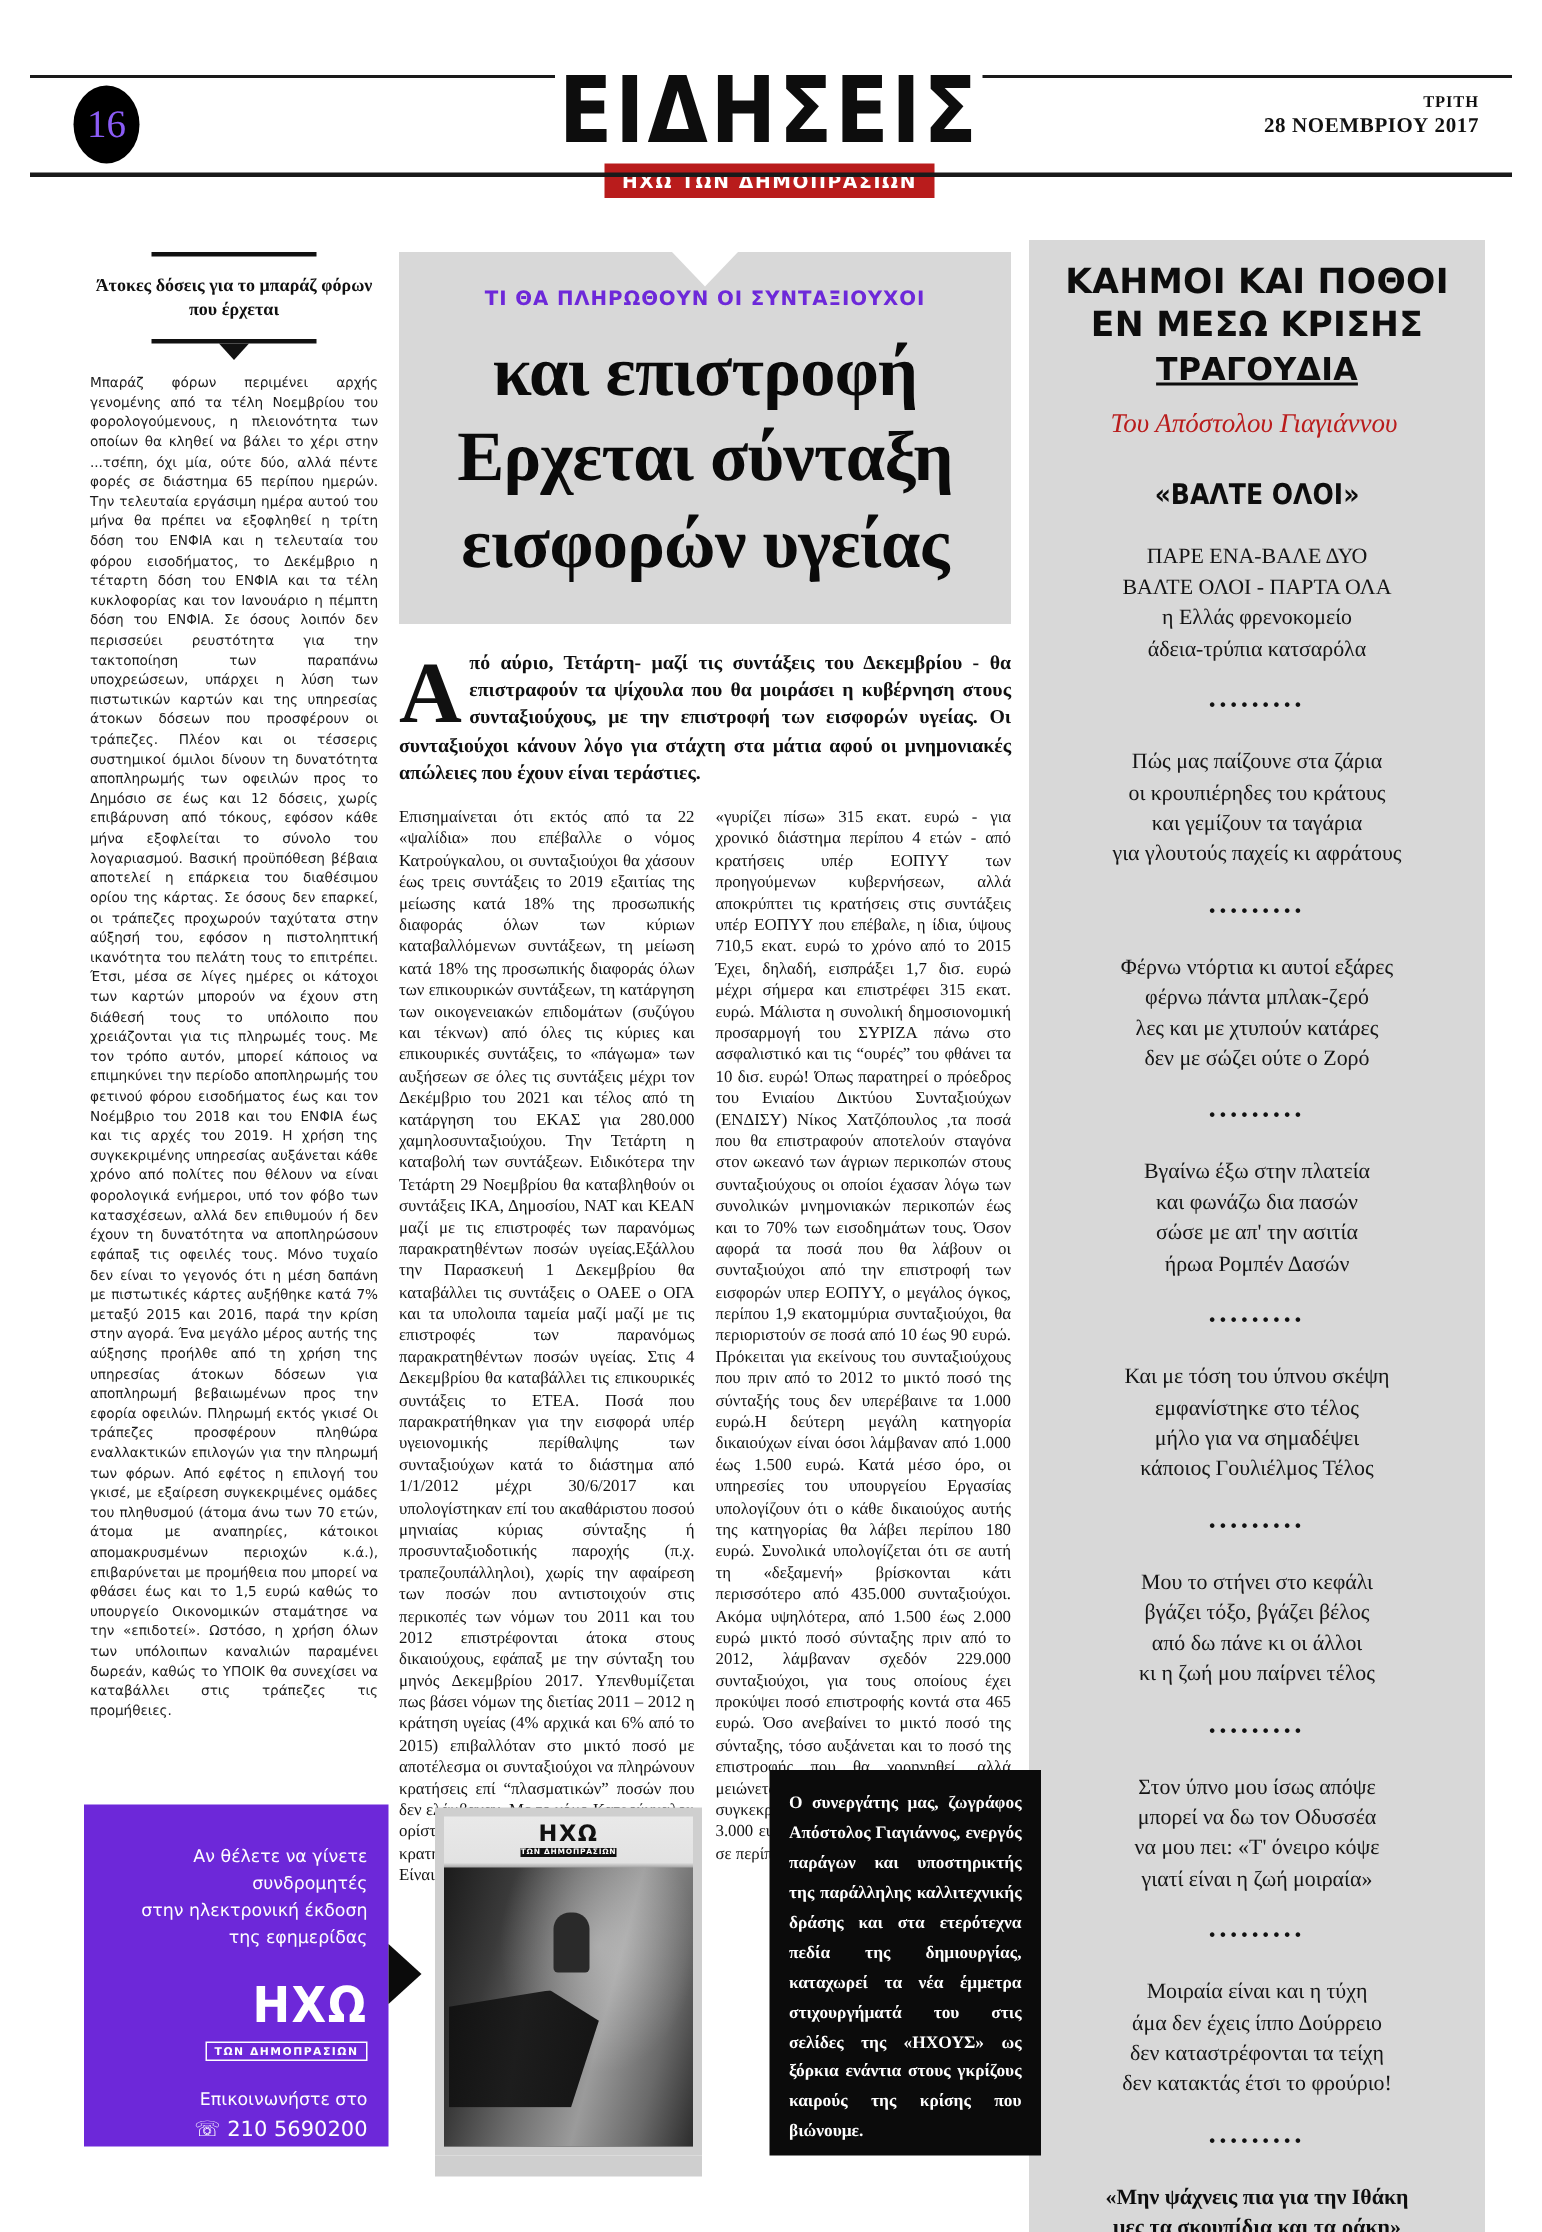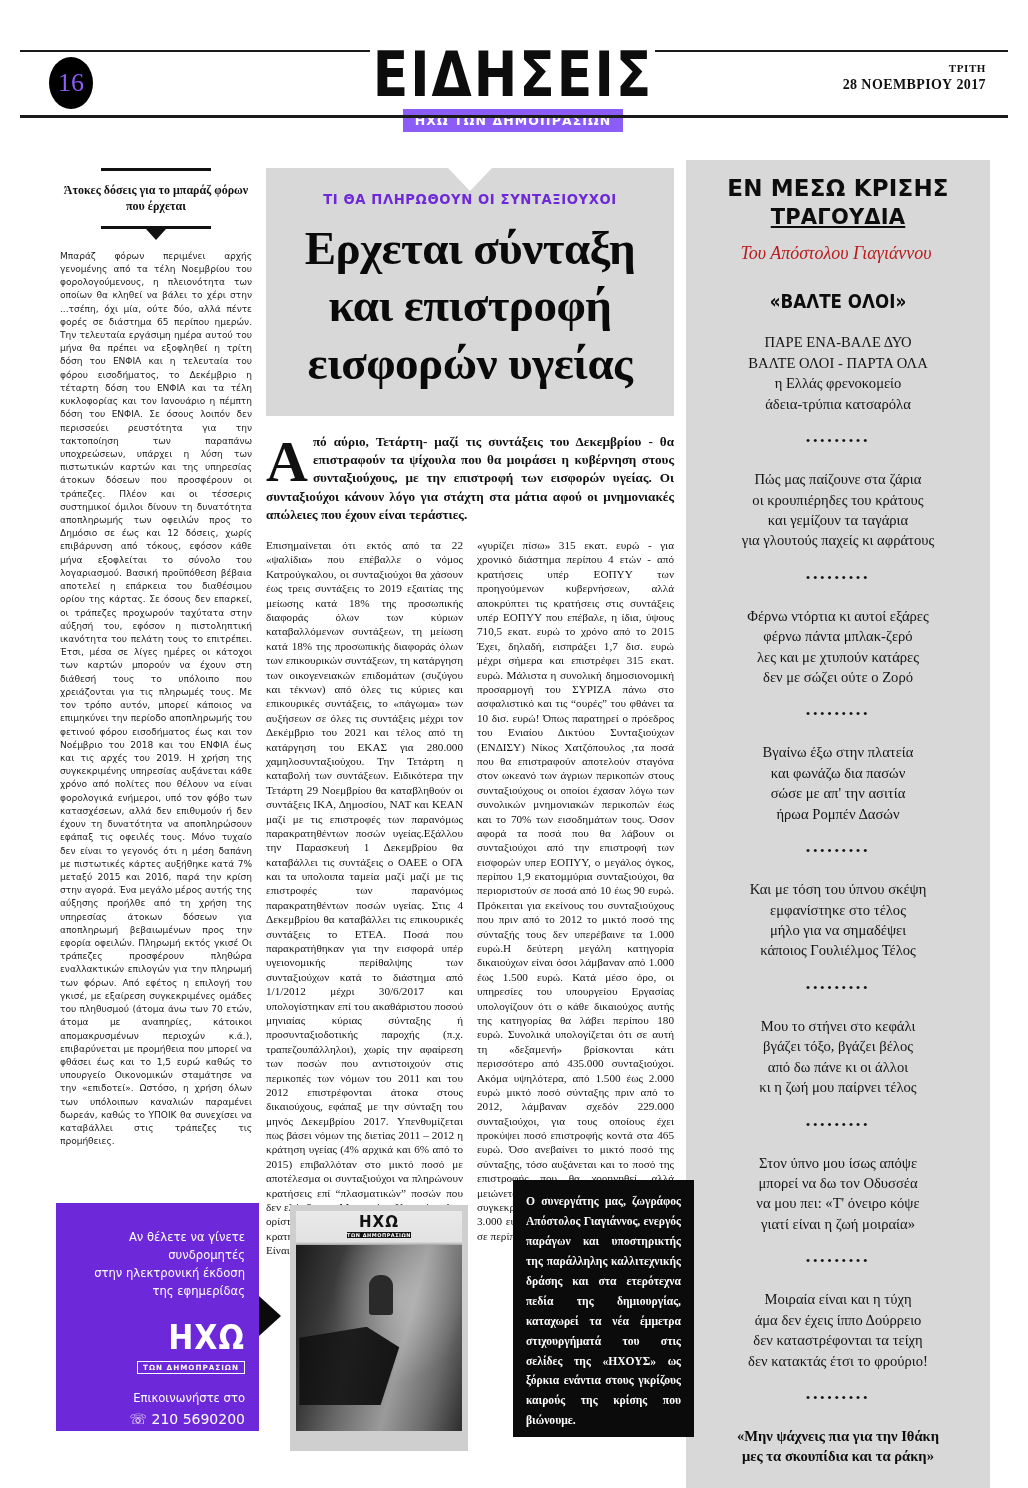--- a/index.html
+++ b/index.html
@@ -27,21 +27,21 @@
 
   .logo-wrap{position:absolute;left:372px;top:44px;width:282px;text-align:center;}
   .logo-main{
     font-family:"DejaVu Sans",sans-serif;
     font-weight:700;font-size:52px;letter-spacing:2px;line-height:1.0;
     color:#0d0d0d;
     transform:scaleY(1.18);transform-origin:top center;
   }
   .logo-sub{
     margin-top:13px;
-    display:inline-block;background:#8b5cf6;color:#fff;
+    display:inline-block;background:#b91c1c;color:#fff;
     font-family:"DejaVu Sans",sans-serif;font-weight:700;
     font-size:12.5px;letter-spacing:1.1px;padding:4px 12px 4px 12px;
   }
   .dateblock{
     position:absolute;right:42px;top:62px;text-align:right;
     font-family:"Liberation Serif",serif;font-weight:700;color:#111;
   }
   .dateblock .d1{font-size:11px;letter-spacing:.6px;}
   .dateblock .d2{font-size:14px;letter-spacing:.4px;margin-top:3px;}
 
@@ -242,33 +242,34 @@
     <div class="col-left-body">
       <p>Μπαράζ φόρων περιμένει αρχής γενομένης από τα τέλη Νοεμβρίου του φορολογούμενους, η πλειονότητα των οποίων θα κληθεί να βάλει το χέρι στην ...τσέπη, όχι μία, ούτε δύο, αλλά πέντε φορές σε διάστημα 65 περίπου ημερών. Την τελευταία εργάσιμη ημέρα αυτού του μήνα θα πρέπει να εξοφληθεί η τρίτη δόση του ΕΝΦΙΑ και η τελευταία του φόρου εισοδήματος, το Δεκέμβριο η τέταρτη δόση του ΕΝΦΙΑ και τα τέλη κυκλοφορίας και τον Ιανουάριο η πέμπτη δόση του ΕΝΦΙΑ. Σε όσους λοιπόν δεν περισσεύει ρευστότητα για την τακτοποίηση των παραπάνω υποχρεώσεων, υπάρχει η λύση των πιστωτικών καρτών και της υπηρεσίας άτοκων δόσεων που προσφέρουν οι τράπεζες. Πλέον και οι τέσσερις συστημικοί όμιλοι δίνουν τη δυνατότητα αποπληρωμής των οφειλών προς το Δημόσιο σε έως και 12 δόσεις, χωρίς επιβάρυνση από τόκους, εφόσον κάθε μήνα εξοφλείται το σύνολο του λογαριασμού. Βασική προϋπόθεση βέβαια αποτελεί η επάρκεια του διαθέσιμου ορίου της κάρτας. Σε όσους δεν επαρκεί, οι τράπεζες προχωρούν ταχύτατα στην αύξησή του, εφόσον η πιστοληπτική ικανότητα του πελάτη τους το επιτρέπει. Έτσι, μέσα σε λίγες ημέρες οι κάτοχοι των καρτών μπορούν να έχουν στη διάθεσή τους το υπόλοιπο που χρειάζονται για τις πληρωμές τους. Με τον τρόπο αυτόν, μπορεί κάποιος να επιμηκύνει την περίοδο αποπληρωμής του φετινού φόρου εισοδήματος έως και τον Νοέμβριο του 2018 και του ΕΝΦΙΑ έως και τις αρχές του 2019. Η χρήση της συγκεκριμένης υπηρεσίας αυξάνεται κάθε χρόνο από πολίτες που θέλουν να είναι φορολογικά ενήμεροι, υπό τον φόβο των κατασχέσεων, αλλά δεν επιθυμούν ή δεν έχουν τη δυνατότητα να αποπληρώσουν εφάπαξ τις οφειλές τους. Μόνο τυχαίο δεν είναι το γεγονός ότι η μέση δαπάνη με πιστωτικές κάρτες αυξήθηκε κατά 7% μεταξύ 2015 και 2016, παρά την κρίση στην αγορά. Ένα μεγάλο μέρος αυτής της αύξησης προήλθε από τη χρήση της υπηρεσίας άτοκων δόσεων για αποπληρωμή βεβαιωμένων προς την εφορία οφειλών. Πληρωμή εκτός γκισέ Οι τράπεζες προσφέρουν πληθώρα εναλλακτικών επιλογών για την πληρωμή των φόρων. Από εφέτος η επιλογή του γκισέ, με εξαίρεση συγκεκριμένες ομάδες του πληθυσμού (άτομα άνω των 70 ετών, άτομα με αναπηρίες, κάτοικοι απομακρυσμένων περιοχών κ.ά.), επιβαρύνεται με προμήθεια που μπορεί να φθάσει έως και το 1,5 ευρώ καθώς το υπουργείο Οικονομικών σταμάτησε να την «επιδοτεί». Ωστόσο, η χρήση όλων των υπόλοιπων καναλιών παραμένει δωρεάν, καθώς το ΥΠΟΙΚ θα συνεχίσει να καταβάλλει στις τράπεζες τις προμήθειες.</p>
     </div>
   </div>
 
   <div class="center">
     <div class="center-headbox">
       <div class="head-notch"></div>
       <div class="kicker">ΤΙ ΘΑ ΠΛΗΡΩΘΟΥΝ ΟΙ ΣΥΝΤΑΞΙΟΥΧΟΙ</div>
       <div class="bighead">
+        <div>και επιστροφή</div>
         <div>Ερχεται σύνταξη</div>
-        <div>και επιστροφή</div>
         <div>εισφορών υγείας</div>
       </div>
     </div>
     <div class="lead-para">Από αύριο, Τετάρτη- μαζί τις συντάξεις του Δεκεμβρίου - θα επιστραφούν τα ψίχουλα που θα μοιράσει η κυβέρνηση στους συνταξιούχους, με την επιστροφή των εισφορών υγείας. Οι συνταξιούχοι κάνουν λόγο για στάχτη στα μάτια αφού οι μνημονιακές απώλειες που έχουν είναι τεράστιες.</div>
     <div class="center-cols">
       <p>Επισημαίνεται ότι εκτός από τα 22 «ψαλίδια» που επέβαλλε ο νόμος Κατρούγκαλου, οι συνταξιούχοι θα χάσουν έως τρεις συντάξεις το 2019 εξαιτίας της μείωσης κατά 18% της προσωπικής διαφοράς όλων των κύριων καταβαλλόμενων συντάξεων, τη μείωση κατά 18% της προσωπικής διαφοράς όλων των επικουρικών συντάξεων, τη κατάργηση των οικογενειακών επιδομάτων (συζύγου και τέκνων) από όλες τις κύριες και επικουρικές συντάξεις, το «πάγωμα» των αυξήσεων σε όλες τις συντάξεις μέχρι τον Δεκέμβριο του 2021 και τέλος από τη κατάργηση του ΕΚΑΣ για 280.000 χαμηλοσυνταξιούχου. Την Τετάρτη η καταβολή των συντάξεων. Ειδικότερα την Τετάρτη 29 Νοεμβρίου θα καταβληθούν οι συντάξεις ΙΚΑ, Δημοσίου, ΝΑΤ και ΚΕΑΝ μαζί με τις επιστροφές των παρανόμως παρακρατηθέντων ποσών υγείας.Εξάλλου την Παρασκευή 1 Δεκεμβρίου θα καταβάλλει τις συντάξεις ο ΟΑΕΕ ο ΟΓΑ και τα υπολοιπα ταμεία μαζί μαζί με τις επιστροφές των παρανόμως παρακρατηθέντων ποσών υγείας. Στις 4 Δεκεμβρίου θα καταβάλλει τις επικουρικές συντάξεις το ΕΤΕΑ. Ποσά που παρακρατήθηκαν για την εισφορά υπέρ υγειονομικής περίθαλψης των συνταξιούχων κατά το διάστημα από 1/1/2012 μέχρι 30/6/2017 και υπολογίστηκαν επί του ακαθάριστου ποσού μηνιαίας κύριας σύνταξης ή προσυνταξιοδοτικής παροχής (π.χ. τραπεζουπάλληλοι), χωρίς την αφαίρεση των ποσών που αντιστοιχούν στις περικοπές των νόμων του 2011 και του 2012 επιστρέφονται άτοκα στους δικαιούχους, εφάπαξ με την σύνταξη του μηνός Δεκεμβρίου 2017. Υπενθυμίζεται πως βάσει νόμων της διετίας 2011 – 2012 η κράτηση υγείας (4% αρχικά και 6% από το 2015) επιβαλλόταν στο μικτό ποσό με αποτέλεσμα οι συνταξιούχοι να πληρώνουν κρατήσεις επί “πλασματικών” ποσών που δεν ελάμβαναν. Με το νόμο Κατρούγκαλου ορίστηκε ρητά πως από 1/7/2016 οι κρατήσεις θα γίνονται στο καθαρό ποσό. Είναι χαρακτηριστικό ότι η κυβέρνηση «γυρίζει πίσω» 315 εκατ. ευρώ - για χρονικό διάστημα περίπου 4 ετών - από κρατήσεις υπέρ ΕΟΠΥΥ των προηγούμενων κυβερνήσεων, αλλά αποκρύπτει τις κρατήσεις στις συντάξεις υπέρ ΕΟΠΥΥ που επέβαλε, η ίδια, ύψους 710,5 εκατ. ευρώ το χρόνο από το 2015 Έχει, δηλαδή, εισπράξει 1,7 δισ. ευρώ μέχρι σήμερα και επιστρέφει 315 εκατ. ευρώ. Μάλιστα η συνολική δημοσιονομική προσαρμογή του ΣΥΡΙΖΑ πάνω στο ασφαλιστικό και τις “ουρές” του φθάνει τα 10 δισ. ευρώ! Όπως παρατηρεί ο πρόεδρος του Ενιαίου Δικτύου Συνταξιούχων (ΕΝΔΙΣΥ) Νίκος Χατζόπουλος ,τα ποσά που θα επιστραφούν αποτελούν σταγόνα στον ωκεανό των άγριων περικοπών στους συνταξιούχους οι οποίοι έχασαν λόγω των συνολικών μνημονιακών περικοπών έως και το 70% των εισοδημάτων τους. Όσον αφορά τα ποσά που θα λάβουν οι συνταξιούχοι από την επιστροφή των εισφορών υπερ ΕΟΠΥΥ, ο μεγάλος όγκος, περίπου 1,9 εκατομμύρια συνταξιούχοι, θα περιοριστούν σε ποσά από 10 έως 90 ευρώ. Πρόκειται για εκείνους του συνταξιούχους που πριν από το 2012 το μικτό ποσό της σύνταξής τους δεν υπερέβαινε τα 1.000 ευρώ.Η δεύτερη μεγάλη κατηγορία δικαιούχων είναι όσοι λάμβαναν από 1.000 έως 1.500 ευρώ. Κατά μέσο όρο, οι υπηρεσίες του υπουργείου Εργασίας υπολογίζουν ότι ο κάθε δικαιούχος αυτής της κατηγορίας θα λάβει περίπου 180 ευρώ. Συνολικά υπολογίζεται ότι σε αυτή τη «δεξαμενή» βρίσκονται κάτι περισσότερο από 435.000 συνταξιούχοι. Ακόμα υψηλότερα, από 1.500 έως 2.000 ευρώ μικτό ποσό σύνταξης πριν από το 2012, λάμβαναν σχεδόν 229.000 συνταξιούχοι, για τους οποίους έχει προκύψει ποσό επιστροφής κοντά στα 465 ευρώ. Όσο ανεβαίνει το μικτό ποσό της σύνταξης, τόσο αυξάνεται και το ποσό της επιστροφής που θα χορηγηθεί, αλλά μειώνεται ο αριθμός των δικαιούχων. Πιο συγκεκριμένα, συντάξεις από 2.000 έως 3.000 ευρώ χορηγούνταν πριν από το 2012 σε περίπου 93.500 δικαιούχους.</p>
     </div>
   </div>
 
   <div class="col-right">
     <div class="poem-title">
+      <div>ΚΑΗΜΟΙ ΚΑΙ ΠΟΘΟΙ</div>
       <div>ΕΝ ΜΕΣΩ ΚΡΙΣΗΣ</div>
       <div class="t3">ΤΡΑΓΟΥΔΙΑ</div>
     </div>
     <div class="poem-author">Του Απόστολου Γιαγιάννου</div>
     <div class="poem-song">«ΒΑΛΤΕ ΟΛΟΙ»</div>
 
     <div>
       <div class="stanza" style="white-space: pre-line;">ΠΑΡΕ ΕΝΑ-ΒΑΛΕ ΔΥΟ
 ΒΑΛΤΕ ΟΛΟΙ - ΠΑΡΤΑ ΟΛΑ
 η Ελλάς φρενοκομείο

